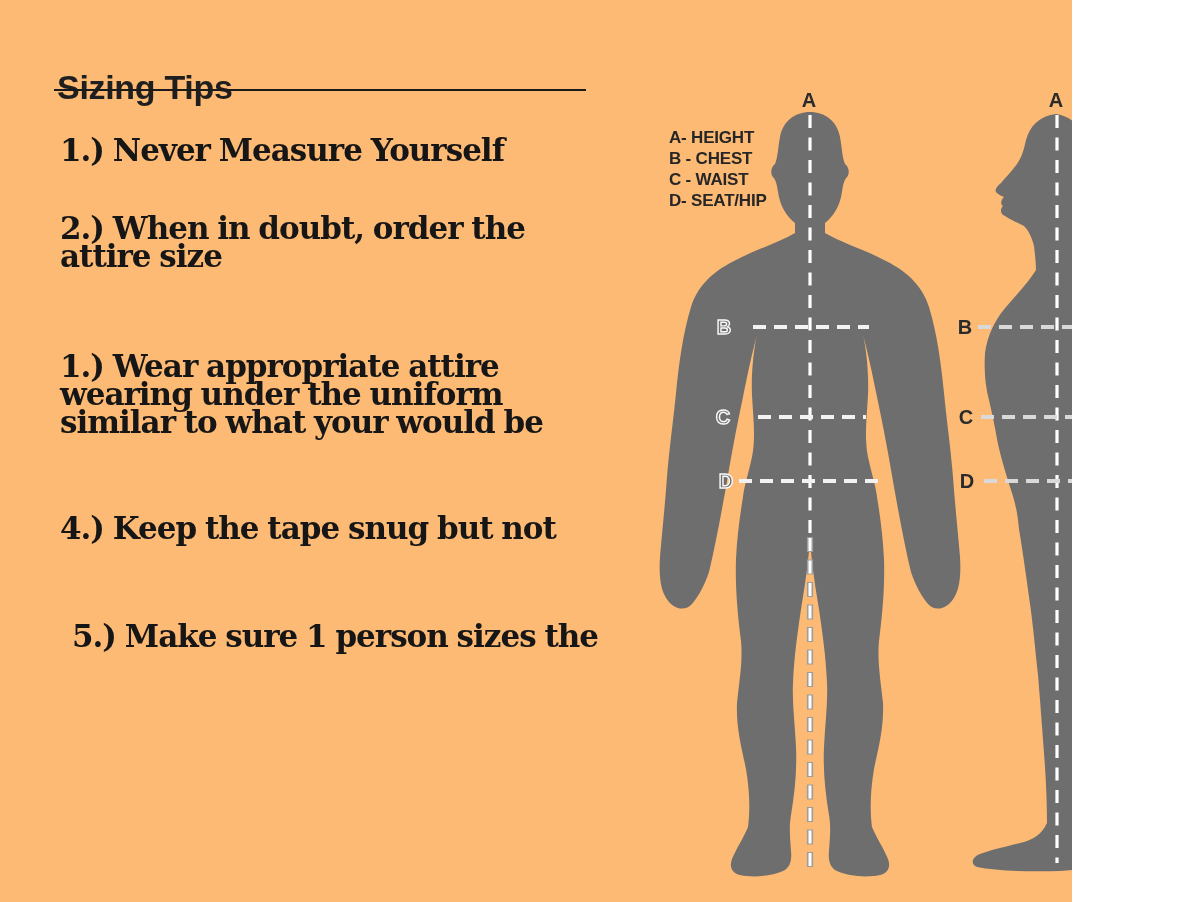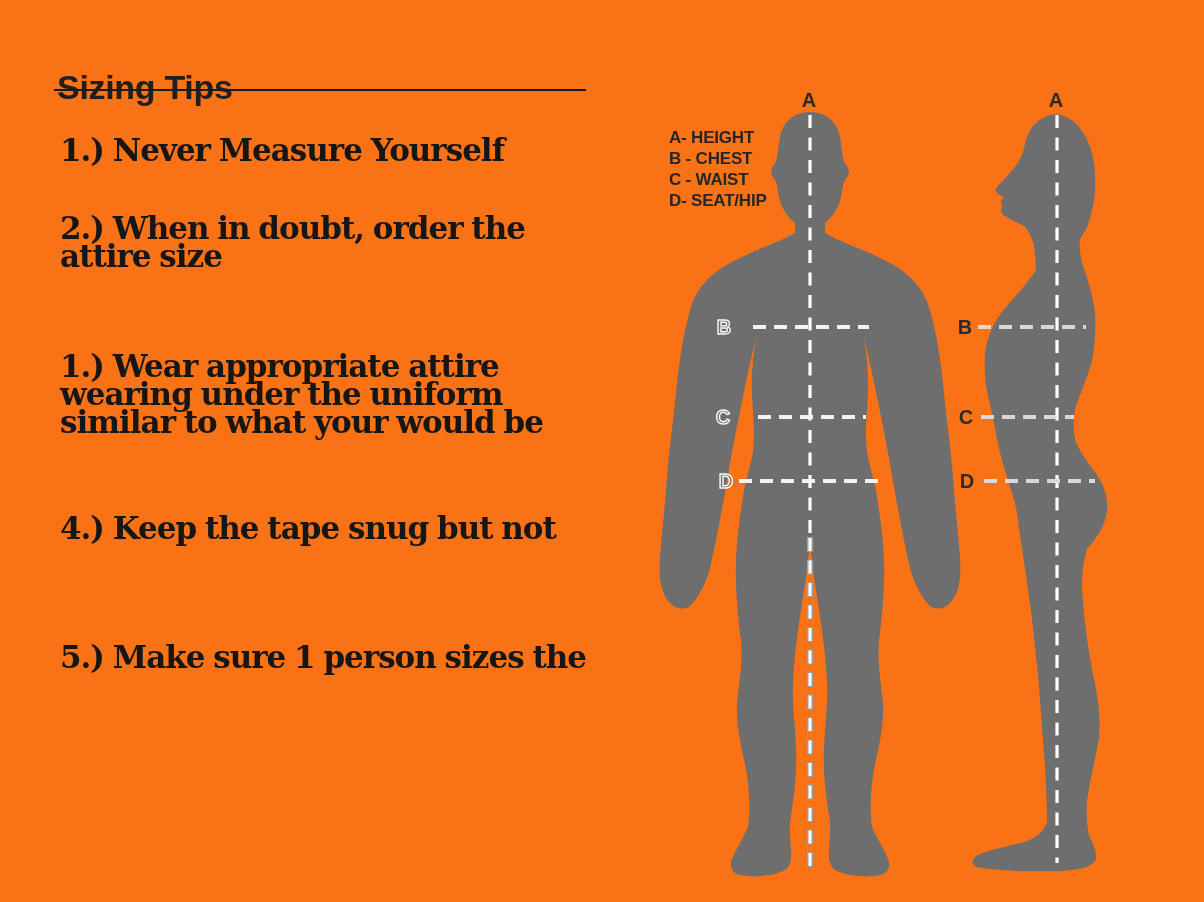--- a/index.html
+++ b/index.html
@@ -1,19 +1,19 @@
 <!DOCTYPE html>
 <html><head>
 <meta charset="utf-8">
 <style>
   html,body{margin:0;padding:0;background:#ffffff;}
   .page{
     position:relative;
-    width:1204px;height:902px;
-    background:#f97316;
+    width:1072px;height:902px;
+    background:#fdba74;
     overflow:hidden;
     font-family:"Liberation Sans",sans-serif;
     text-decoration:underline;
   }
   .title{
     position:absolute;left:57px;top:47px;
     font-family:"Liberation Sans",sans-serif;
     font-weight:700;font-size:34px;line-height:1;
     letter-spacing:-0.3px;color:#1f1f1f;
   }
@@ -25,21 +25,21 @@
     position:absolute;left:60px;
     font-family:"DejaVu Serif","Liberation Serif",serif;
     font-weight:700;font-size:31px;line-height:28px;
     letter-spacing:-1px;word-spacing:-1px;color:#161616;
   }
   .tip .tl{white-space:nowrap;}
   .tip1{top:136px;}
   .tip2{top:214px;}
   .tip3{top:352px;}
   .tip4{top:502px;margin-top:12px;}
-  .tip5{top:643px;}
+  .tip5{top:622px;margin-left:12px;}
   .diagram{position:absolute;left:640px;top:85px;width:565px;height:817px;}
   .legend-t{
     font-family:"Liberation Sans",sans-serif;
     font-weight:700;font-size:17px;letter-spacing:-0.2px;
     fill:#262626;
   }
   .axis-label{
     font-family:"Liberation Sans",sans-serif;
     font-weight:700;font-size:20px;
     fill:#2b2b2b;text-anchor:middle;

